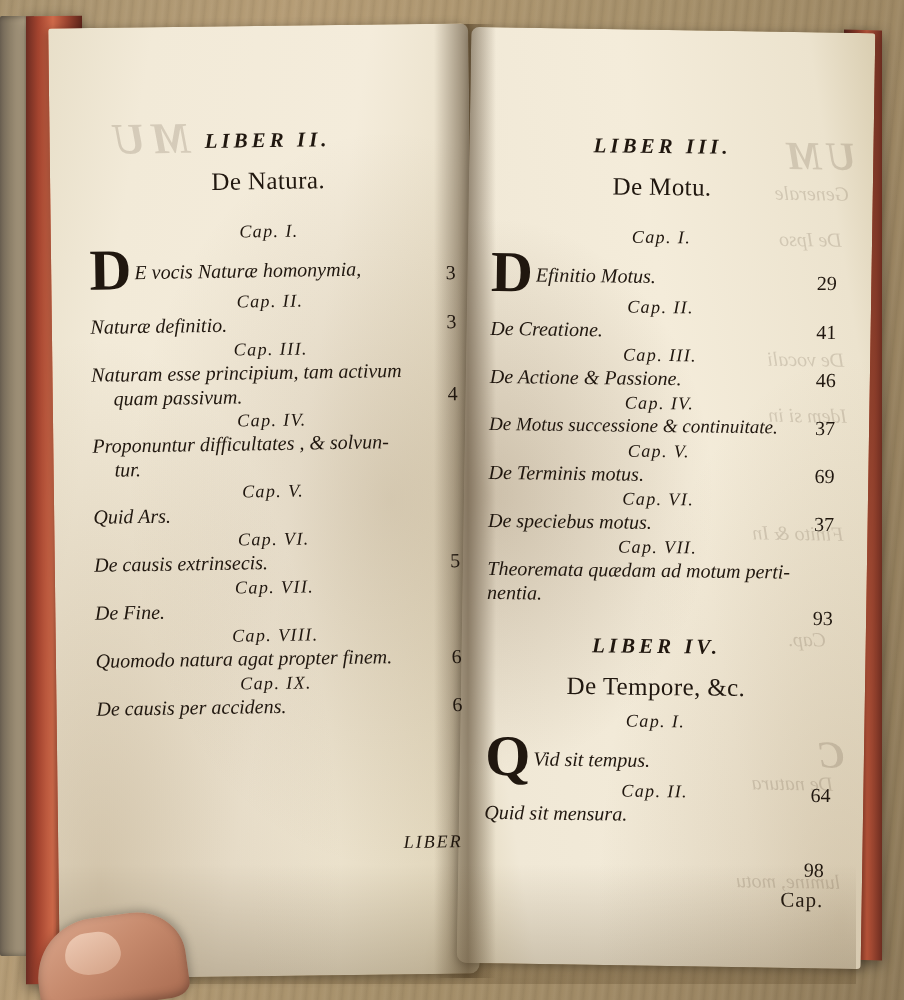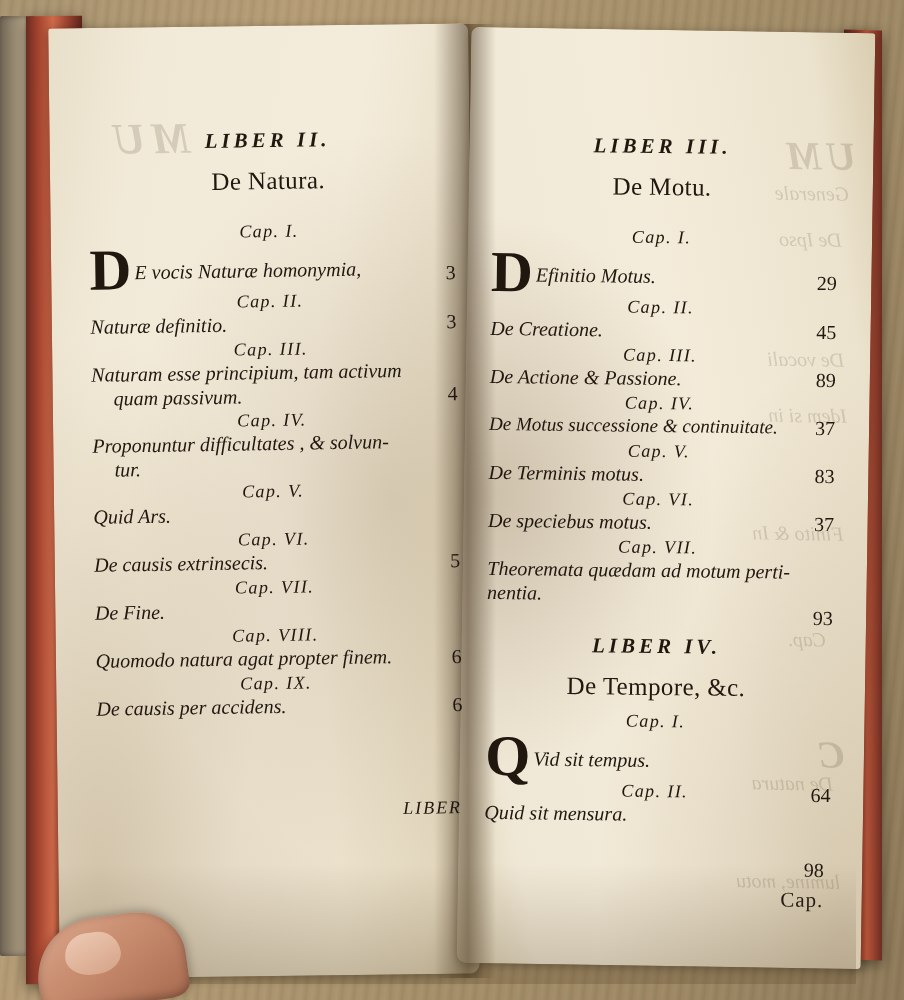--- a/index.html
+++ b/index.html
@@ -180,21 +180,21 @@
     font-style: normal;
     font-size: 20px;
   }
 
   .catchword {
     position: absolute;
     font-style: italic;
     letter-spacing: 2px;
     font-size: 18px;
   }
-  .catchword-left { right: -4px; top: 672px; }
+  .catchword-left { right: -4px; top: 706px; }
   .catch-right {
     text-align: right;
     font-size: 21px;
     margin-top: 6px;
     letter-spacing: 1px;
   }
 
   
   .ghost {
     position: absolute;
@@ -327,39 +327,39 @@
       <div class="cap-label">Cap. I.</div>
       <div class="dropcap-row">
         <span class="dropcap">D</span>
         <span class="dropcap-text">Efinitio Motus.</span>
         <span class="dropcap-pg">29</span>
       </div>
 
       <div class="cap-label">Cap. II.</div>
       <div class="entry">
         <span class="txt">De Creatione.</span>
-        <span class="pg">45</span>
+        <span class="pg">41</span>
       </div>
 
       <div class="cap-label">Cap. III.</div>
       <div class="entry">
         <span class="txt">De Actione &amp; Passione.</span>
-        <span class="pg">89</span>
+        <span class="pg">46</span>
       </div>
 
       <div class="cap-label">Cap. IV.</div>
       <div class="entry" style="font-size:19px;">
         <span class="txt">De Motus successione &amp; continuitate.</span>
         <span class="pg">37</span>
       </div>
 
       <div class="cap-label">Cap. V.</div>
       <div class="entry">
         <span class="txt">De Terminis motus.</span>
-        <span class="pg">83</span>
+        <span class="pg">69</span>
       </div>
 
       <div class="cap-label">Cap. VI.</div>
       <div class="entry">
         <span class="txt">De speciebus motus.</span>
         <span class="pg">37</span>
       </div>
 
       <div class="cap-label">Cap. VII.</div>
       <div class="entry">

